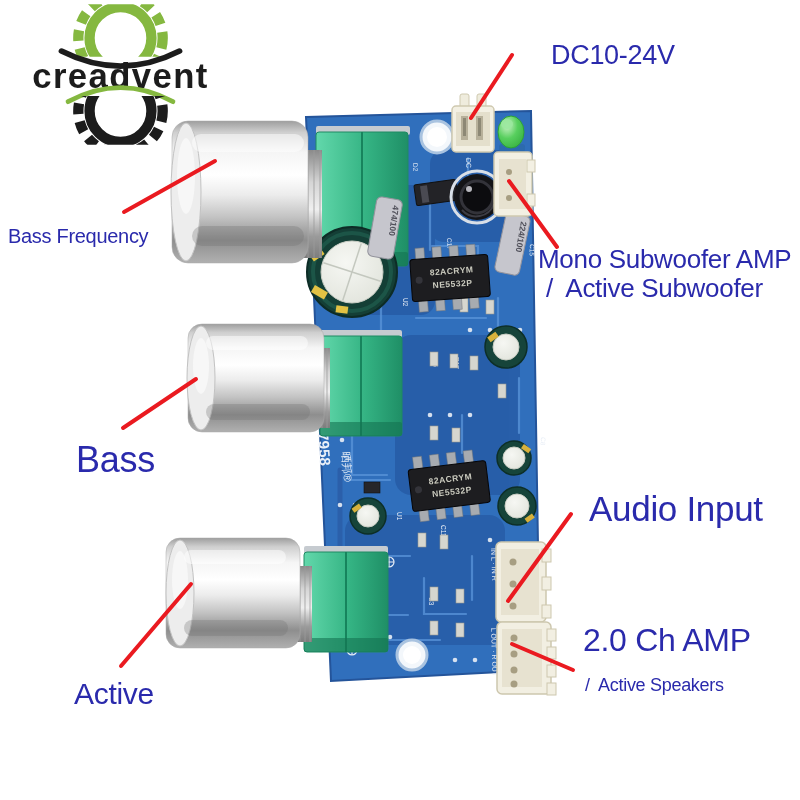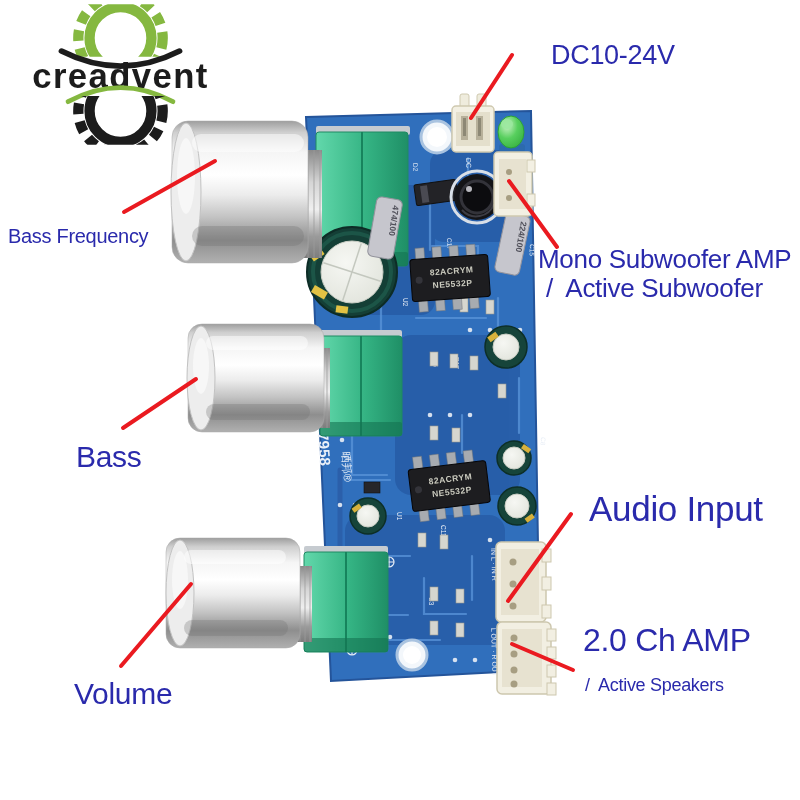--- a/index.html
+++ b/index.html
@@ -6,21 +6,21 @@
   .stage{position:relative;width:800px;height:800px;background:#ffffff;overflow:hidden;
          font-family:"Liberation Sans",sans-serif;}
   .scene{position:absolute;left:0;top:0;}
   .logo{position:absolute;left:8px;top:4px;}
   .label{position:absolute;font-weight:400;color:#2a2aac;white-space:pre;
          letter-spacing:-0.3px;line-height:1.05;}
   .lbl-dc{left:551px;top:41px;font-size:27px;}
   .lbl-bassfreq{left:8px;top:226px;font-size:20px;}
   .lbl-mono1{left:538px;top:246px;font-size:26px;}
   .lbl-mono2{left:538px;top:275px;font-size:26px;margin-left:8px;}
-  .lbl-bass{left:76px;top:441px;font-size:30px;}
+  .lbl-bass{left:76px;top:441px;font-size:36px;}
   .lbl-audio{left:589px;top:491px;font-size:35px;}
   .lbl-volume{left:74px;top:678px;font-size:30px;}
   .lbl-amp1{left:583px;top:624px;font-size:32px;}
   .lbl-amp2{left:585px;top:676px;font-size:18px;}
   svg text{font-family:"Liberation Sans",sans-serif;}
 </style>
 </head>
 <body>
 
 <div class="stage">
@@ -405,17 +405,17 @@
       <circle cx="120" cy="114" r="45" stroke-width="11" stroke-dasharray="11.5 8.2"></circle>
     </g>
   </svg>
 
   <div class="label lbl-dc">DC10-24V</div>
   <div class="label lbl-bassfreq">Bass Frequency</div>
   <div class="label lbl-mono1">Mono Subwoofer AMP</div>
   <div class="label lbl-mono2">/  Active Subwoofer</div>
   <div class="label lbl-bass">Bass</div>
   <div class="label lbl-audio">Audio Input</div>
-  <div class="label lbl-volume">Volume</div>
+  <div class="label lbl-volume">Active</div>
   <div class="label lbl-amp1">2.0 Ch AMP</div>
   <div class="label lbl-amp2">/  Active Speakers</div>
 
 </div>
 
 </body></html>

